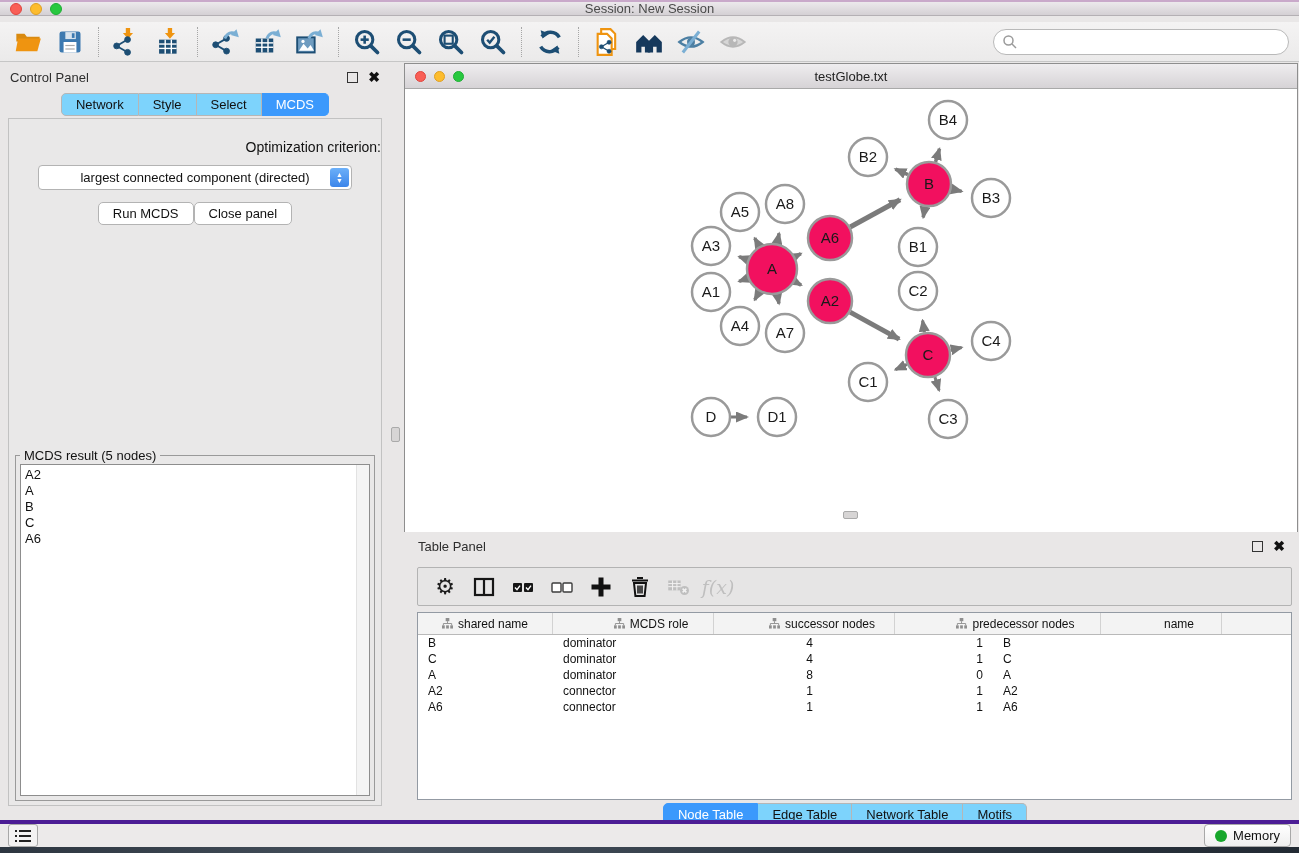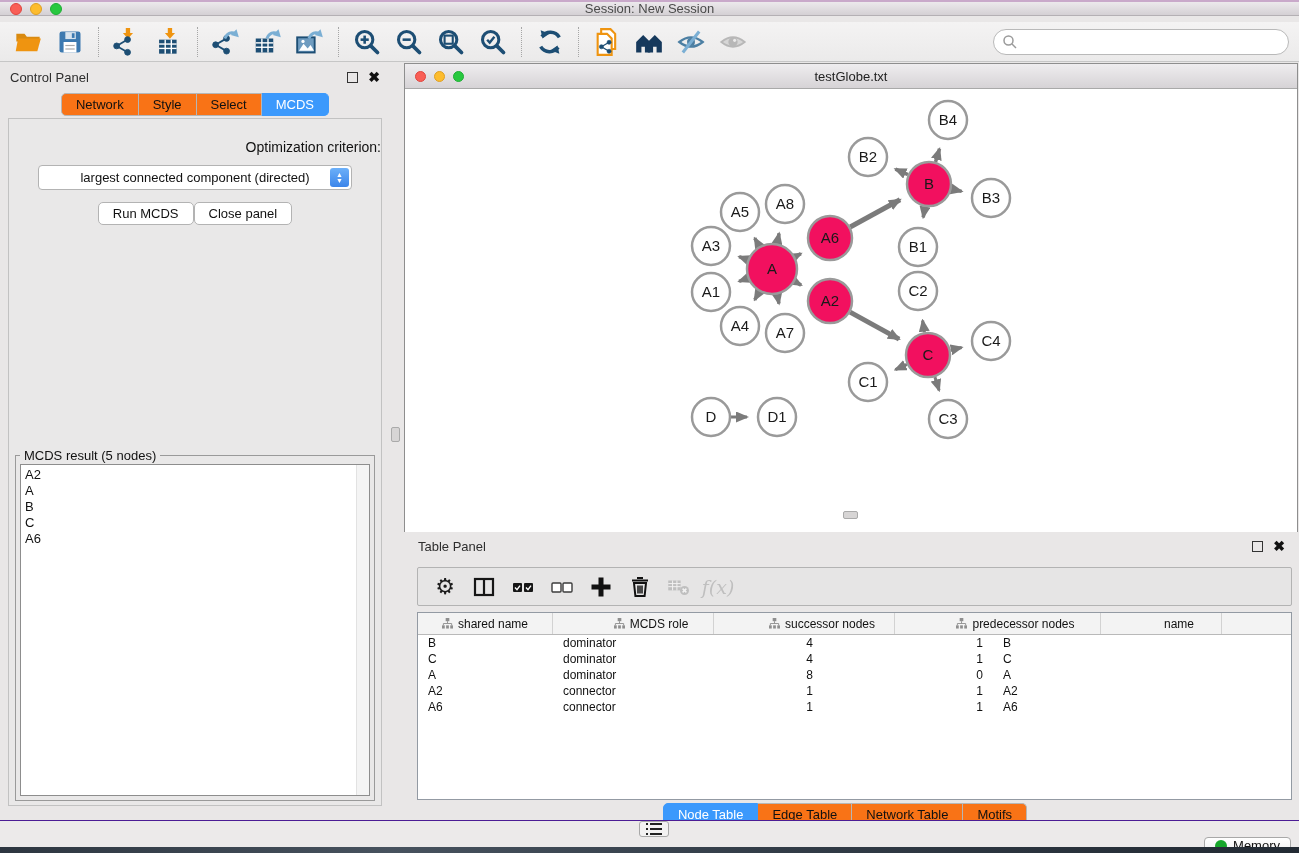--- a/index.html
+++ b/index.html
@@ -35,21 +35,21 @@
   #search-icon { position:absolute; margin-left:9px; margin-top:5px; }
 
   
   #control-panel { left:0; top:63px; width:390px; height:757px; background:#e9e7e7; }
   #cp-header { height:28px; display:flex; align-items:center; font-size:13px;
     color:#2e2e2e; padding:0 10px; }
   .panel-win-btns { margin-left:auto; display:flex; gap:10px; align-items:center; }
   .float-icon { width:11px; height:11px; border:1.5px solid #333; background:transparent; display:inline-block; }
   .close-icon { font-size:14px; font-weight:bold; color:#111; line-height:11px; }
   #cp-tabs { display:flex; justify-content:center; margin-top:2px; }
-  .seg-tab { font-size:13px; padding:3px 14px; background:#f97316; color:#111;
+  .seg-tab { font-size:13px; padding:3px 14px; background:#7dd3fc; color:#111;
     border:1px solid #b6b6b6; border-left:none; cursor:pointer; }
   .seg-tab:first-child { border-left:1px solid #b6b6b6; border-radius:5px 0 0 5px; }
   .seg-tab:last-child { border-radius:0 5px 5px 0; }
   .seg-tab.sel { background:#3b99fc; color:#fff; border-color:#3b99fc; }
   #cp-content { position:absolute; left:8px; right:8px; top:55px; bottom:14px;
     border:1px solid #c2c2c2; background:#e9e8e8; }
   #opt-label { text-align:right; margin-top:20px; font-size:14px; color:#111; }
   #criterion-select { position:relative; margin:10px auto 0; width:314px; height:25px;
     background:#fff; border:1px solid #b3b3b3; border-radius:4px;
     display:flex; align-items:center; justify-content:center; font-size:13px; color:#111; cursor:pointer; }
@@ -107,21 +107,21 @@
   #nt-header { display:flex; height:22px; background:#f3f3f3; border-bottom:1px solid #b9b9b9;gap:36px; }
   .nt-col { display:flex; align-items:center; justify-content:center; gap:5px;
     font-size:12px; color:#111; border-right:1px solid #d2d2d2; position:relative; }
   .nt-col:last-child { border-right:none; }
   .nt-row { display:flex; height:16px; align-items:center; font-size:12px; color:#111; }
   .nt-cell { padding:0 10px; white-space:nowrap; overflow:hidden; }
   #tp-tabs { position:absolute; left:0; right:0; top:271px; display:flex; justify-content:center; }
 
   
   #statusbar { left:0; top:820px; width:1299px; height:27px; background:#eceaea;
-    border-top:1px solid #4c1d95; display:flex; align-items:center;flex-direction:column; }
+    border-top:4px solid #4c1d95; display:flex; align-items:center; }
   #list-button { width:30px; height:23px; margin-left:8px; border:1px solid #a8a8a8;
     border-radius:3px; background:#f3f2f2; display:flex; align-items:center; justify-content:center; cursor:pointer; }
   #memory-button { margin-left:auto; margin-right:8px; height:23px;
     border:1px solid #a8a8a8; border-radius:4px; background:linear-gradient(#ffffff,#efefef);
     display:flex; align-items:center; gap:6px; padding:0 10px; font-size:13px; color:#111; cursor:pointer; }
   #memory-dot { width:12px; height:12px; border-radius:50%; background:#17a62b; }
   #desktop-edge { left:0; top:847px; width:1299px; height:6px;
     background:linear-gradient(90deg,#2d3640,#47525e 30%,#323c47 60%,#222a33); }
 
   svg { display:block; }

